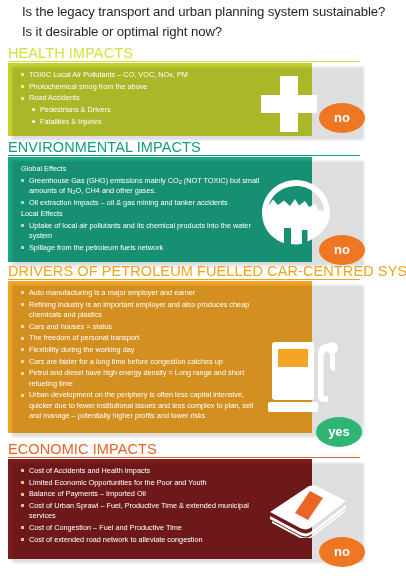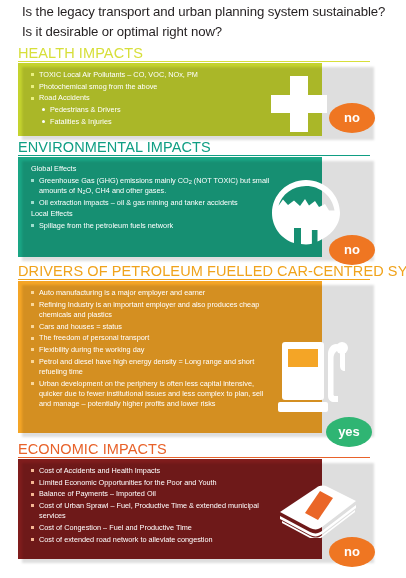--- a/index.html
+++ b/index.html
@@ -27,21 +27,21 @@
     font-size: 13.2px;
     line-height: 20px;
     color: #231f20;
     letter-spacing: -0.1px;
     white-space: nowrap;
   }
 
   
   .section {
     position: absolute;
-    left: 18px;
+    left: 8px;
     width: 352px;
   }
   .sec-head {
     position: relative;
     height: 19px;
     font-size: 14.5px;
     line-height: 19px;
     letter-spacing: 0.1px;
     white-space: nowrap;
   }
@@ -223,20 +223,21 @@
   </div>
   <div class="panel">
     <div class="panel-shadow"></div>
     <div class="panel-inner">
       <div class="bl-wrap">
         <ul class="bl">
           <li class="plain"><span>Global Effects</span></li>
           <li><span class="sq"></span><span id="ghg-text">Greenhouse Gas (GHG) emissions mainly CO<sub>2</sub> (NOT TOXIC) but small amounts of N<sub>2</sub>O, CH4 and other gases.</span></li>
           <li><span class="sq"></span><span>Oil extraction impacts – oil &amp; gas mining and tanker accidents</span></li>
           <li class="plain"><span>Local Effects</span></li>
+          <li><span class="sq"></span><span>Uptake of local air pollutants and its chemical products into the water system</span></li>
           <li><span class="sq"></span><span>Spillage from the petroleum fuels network</span></li>
         </ul>
       </div>
       <div class="icon-wrap" style="left:252px; top:14px;">
         <svg width="72" height="74" viewBox="0 0 72 74" aria-hidden="true">
           <g fill="#ffffff">
             <path d="M36 2 C17 2 2 17 2 35 C2 49 11 61 24 65 L24 50 L31 50 L31 66 C32.6 66.3 34.3 66.5 36 66.5
                      C38 66.5 40 66.3 41.9 65.8 L41.9 52 L47.5 52 L47.5 63.5 C60 58.5 70 47.8 70 35 C70 17 55 2 36 2 Z
                      M36 8 C50.5 8 62.5 18.6 64.5 32.4 L59 32.4 L55 26 L49 29 L45 23 L39 27.5 L35 21 L30 28 L24 22.5
                      L18 27 L13 21.5 L8.5 27.8 C11.6 16.5 22.8 8 36 8 Z"></path>
@@ -259,21 +260,21 @@
   <div class="panel">
     <div class="panel-shadow"></div>
     <div class="panel-inner">
       <div class="bl-wrap">
         <ul class="bl">
           <li><span class="sq"></span><span>Auto manufacturing is a major employer and earner</span></li>
           <li><span class="sq"></span><span>Refining Industry is an important employer and also produces cheap chemicals and plastics</span></li>
           <li><span class="sq"></span><span>Cars and houses = status</span></li>
           <li><span class="sq"></span><span>The freedom of personal transport</span></li>
           <li><span class="sq"></span><span>Flexibility during the working day</span></li>
-          <li><span class="sq"></span></li>
+          <li><span class="sq"></span><span>Cars are faster for a long time before congestion catches up</span></li>
           <li><span class="sq"></span><span>Petrol and diesel have high energy density = Long range and short refueling time</span></li>
           <li><span class="sq"></span><span>Urban development on the periphery is often less capital intensive, quicker due to fewer institutional issues and less complex to plan, sell and manage – potentially higher profits and lower risks</span></li>
         </ul>
       </div>
       <div class="icon-wrap" style="left:258px; top:48px;">
         <svg width="76" height="82" viewBox="0 0 76 82" aria-hidden="true">
           <g fill="#ffffff">
             <rect x="6" y="6" width="42" height="58" rx="3"></rect>
             <rect x="2" y="66" width="50" height="10" rx="2"></rect>
             <path d="M52 26 L52 60 C52 64 55 66 58 66 L62 66 L62 60 L59 60 C58 60 57.5 59.3 57.5 58.5 L57.5 22

